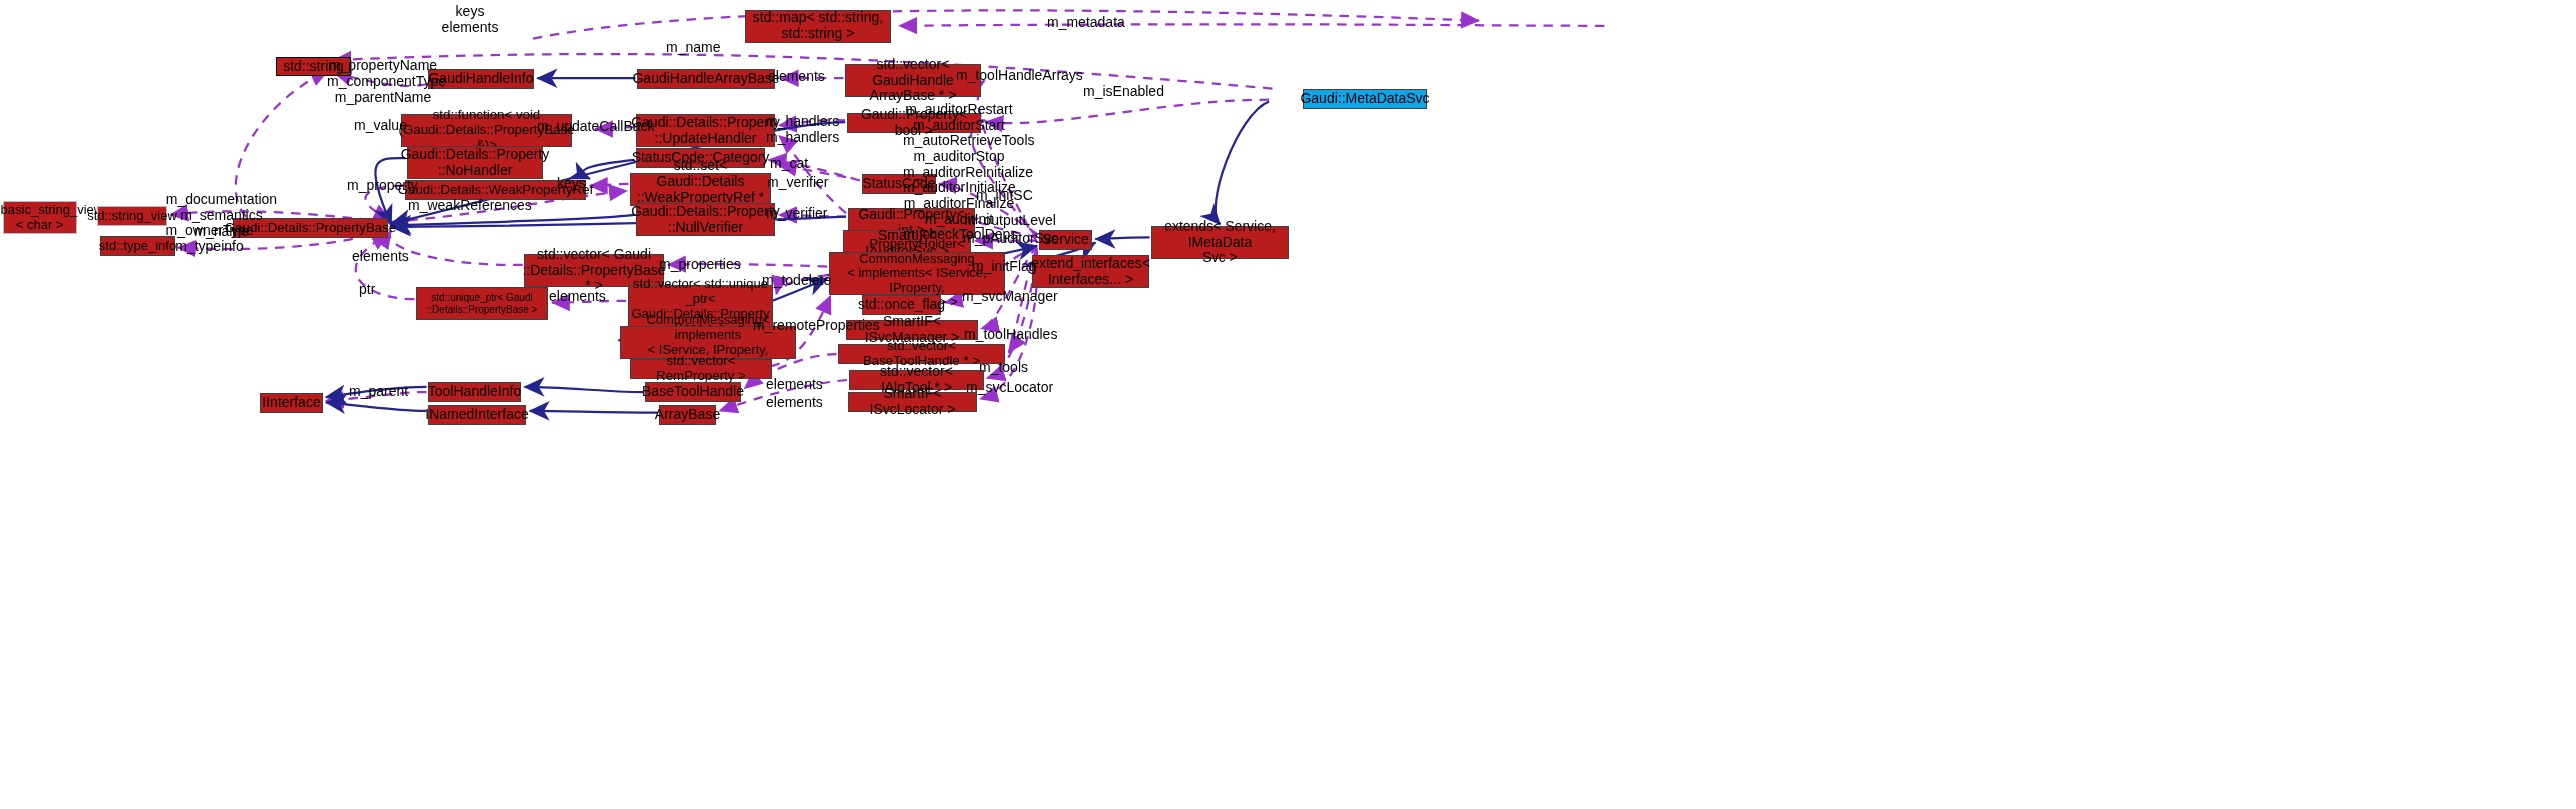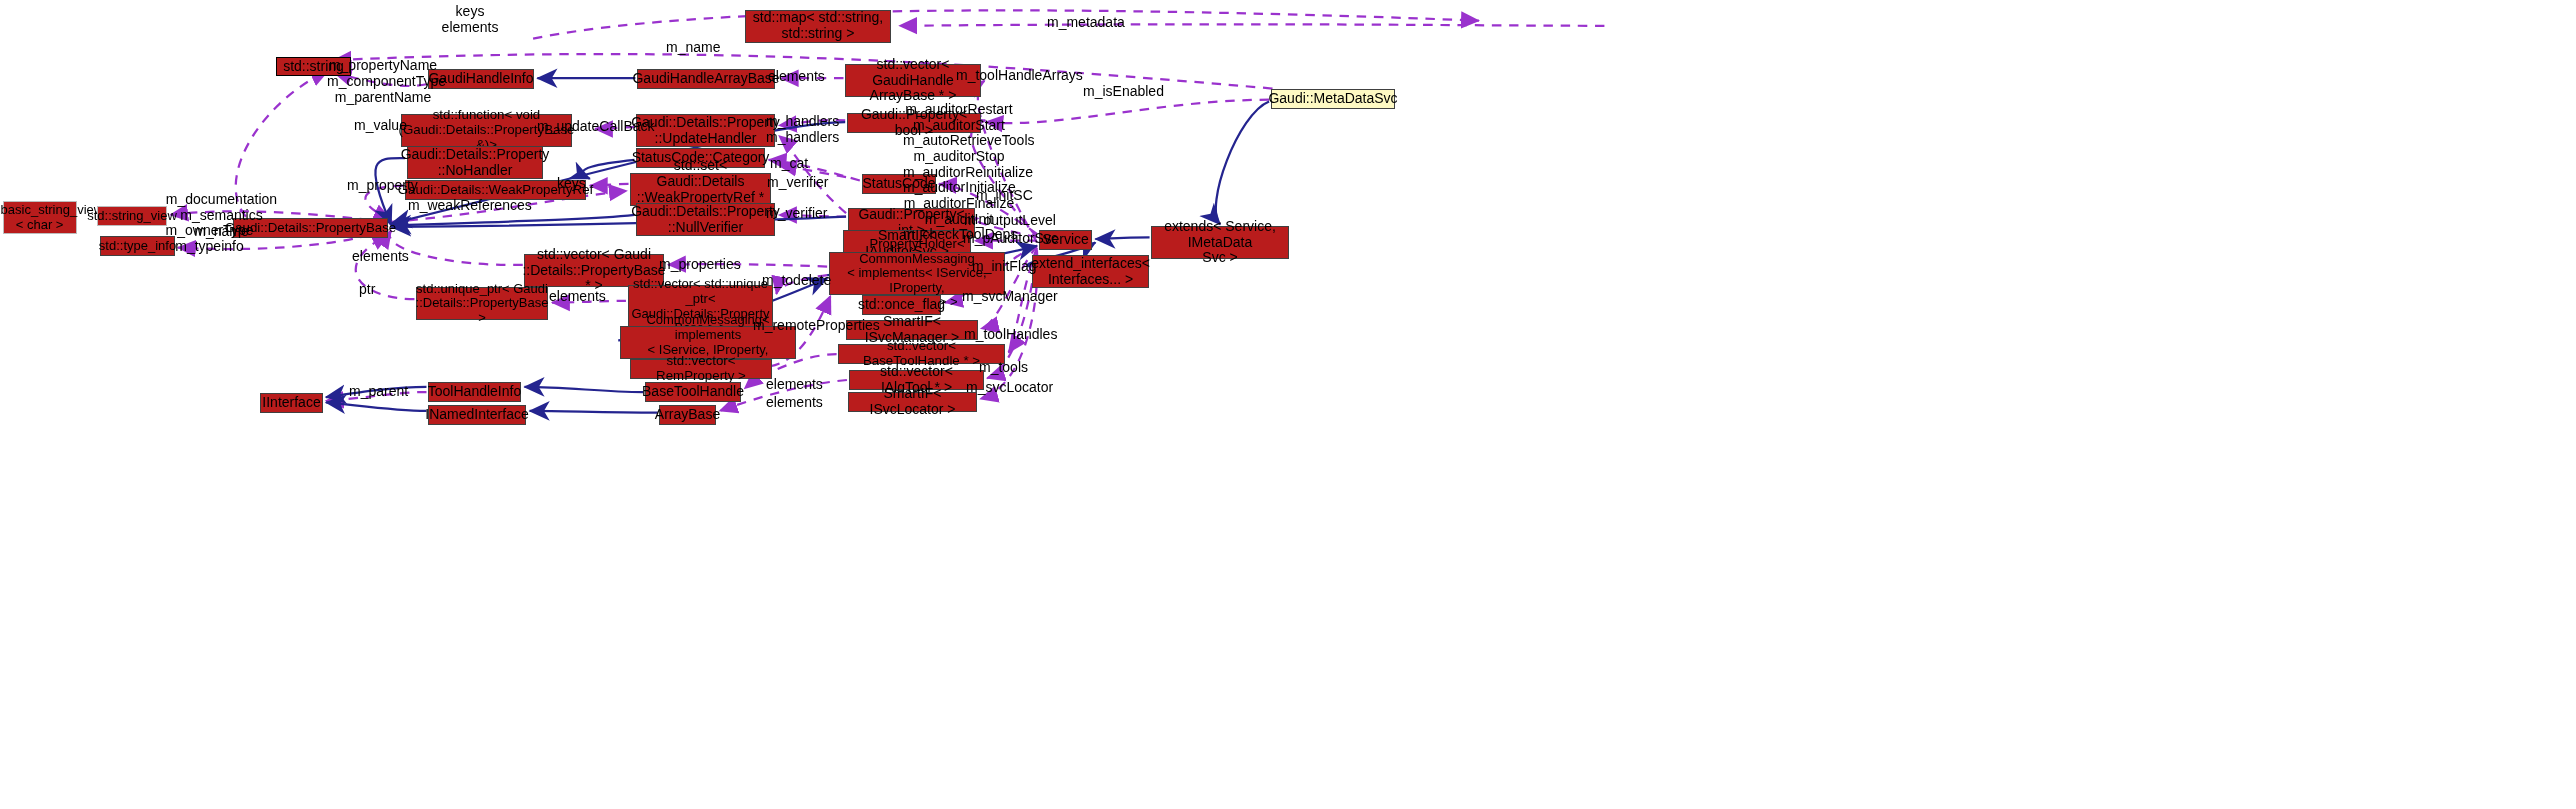--- a/index.html
+++ b/index.html
@@ -4,21 +4,21 @@
 <style>
   html,body{margin:0;padding:0;background:#ffffff;}
   #canvas{position:relative;width:2576px;height:809px;background:#fff;
           font-family:"Liberation Sans","DejaVu Sans",sans-serif;overflow:hidden;}
   svg#edges{position:absolute;left:0;top:0;width:2576px;height:809px;}
   .node{position:absolute;box-sizing:border-box;border:0.9px solid #000;
         background:#b91c1c;color:#000;display:flex;align-items:center;
         justify-content:center;text-align:center;line-height:1.12;
         font-size:14px;padding:1.7px 4.3px;white-space:pre-line;}
   .node.thick{border:1.7px solid #404040;}
-  .node.current{background:#fef9c3;border:1.7px solid #404040;font-weight:normal;}
+  .node.current{background:#0ea5e9;border:1.7px solid #404040;font-weight:normal;margin-left:32px;}
   .node.light{border:0.9px solid #bdbdbd;}
   .lbl{position:absolute;font-size:14px;color:#000;white-space:pre-line;
        text-align:center;line-height:1.16;}
 </style>
 </head>
 <body>
 
 <div id="canvas">
 
   <svg id="edges" viewBox="0 0 2996 941" preserveAspectRatio="none">
@@ -158,21 +158,21 @@
   <div class="node thick" style="left:1151px;top:226px;width:138px;height:33px">extends&lt; Service, IMetaData
 Svc &gt;</div>
   <div class="node thick" style="left:524px;top:254px;width:140px;height:33px">std::vector&lt; Gaudi
 ::Details::PropertyBase * &gt;</div>
   <div class="node thick" style="left:829px;top:252px;width:176px;height:43px;font-size:13px">PropertyHolder&lt; CommonMessaging
 &lt; implements&lt; IService, IProperty,
 IStateful &gt; &gt; &gt;</div>
   <div class="node thick" style="left:1032px;top:255px;width:117px;height:33px">extend_interfaces&lt;
 Interfaces... &gt;</div>
   <div class="node thick" style="left:862px;top:295px;width:79px;height:20px">std::once_flag</div>
-  <div class="node thick" style="left:416px;top:287px;width:132px;height:33px;font-size:13px">std::unique_ptr&lt; Gaudi
+  <div class="node thick" style="left:416px;top:287px;width:132px;height:33px;font-size:10px">std::unique_ptr&lt; Gaudi
 ::Details::PropertyBase &gt;</div>
   <div class="node thick" style="left:628px;top:285px;width:145px;height:43px;font-size:13px">std::vector&lt; std::unique
 _ptr&lt; Gaudi::Details::Property
 Base &gt; &gt;</div>
   <div class="node thick" style="left:846px;top:320px;width:132px;height:20px">SmartIF&lt; ISvcManager &gt;</div>
   <div class="node thick" style="left:620px;top:326px;width:176px;height:33px;font-size:13px">CommonMessaging&lt; implements
 &lt; IService, IProperty, IStateful &gt; &gt;</div>
   <div class="node thick" style="left:838px;top:344px;width:167px;height:20px;font-size:13.3px">std::vector&lt; BaseToolHandle * &gt;</div>
   <div class="node thick" style="left:630px;top:359px;width:142px;height:20px;font-size:13.3px">std::vector&lt; RemProperty &gt;</div>
   <div class="node thick" style="left:849px;top:370px;width:135px;height:20px">std::vector&lt; IAlgTool * &gt;</div>

